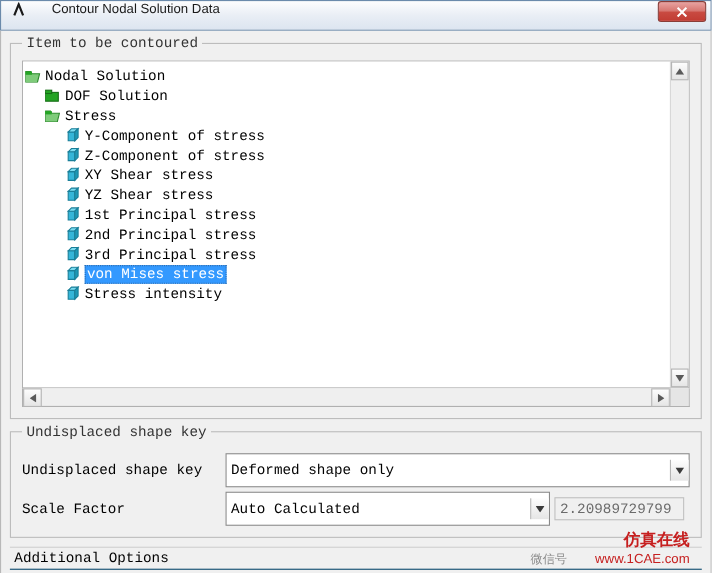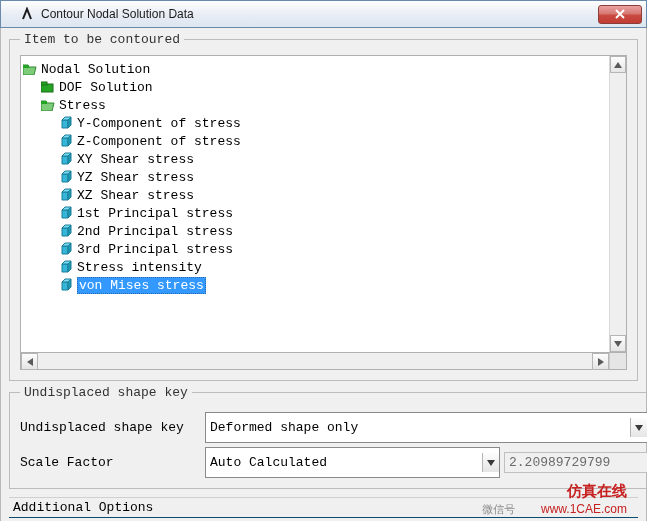--- a/index.html
+++ b/index.html
@@ -13,22 +13,23 @@
 }
 .window {
   width: 647px;
   background: #f0f0f0;
 }
 .titlebar {
   height: 28px;
   background: linear-gradient(to bottom, #fdfdfe, #e9eef5 50%, #dce5f0);
   border: 1px solid #6b8aab;
   display: flex;
-  align-items: center;
-  padding-left: 18px;
+  align-items: flex-start;
+  padding-left: 8px;
+  gap: 16px;
 }
 .titlebar-icon-wrap {
   width: 16px; height: 16px;
   display: flex; align-items: center; justify-content: center;
   margin-right: 6px;
 }
 .titlebar-title {
   flex: 1;
   font-family: "Segoe UI", Tahoma, sans-serif;
   font-size: 12px;
@@ -120,21 +121,21 @@
   align-items: center;
 }
 .dropdown-text { flex: 1; padding-left: 4px; font-family: "Courier New", monospace; }
 .dd-arrow {
   width: 17px; height: 19px;
   background: linear-gradient(#fdfdfd,#e5e5e5);
   border-left: 1px solid #b5b5b5;
   display:flex;align-items:center;justify-content:center;
 }
 .ro-field {
-  width: 144px;
+  width: 118px;
   height: 21px;
   border: 1px solid #c0c0c0;
   background: #f0f0f0;
   color: #6b6b6b;
   padding-left: 4px;
   margin-left: 4px;
   font-family: "Courier New", monospace;
   font-size: 13px;
   display: flex;
   align-items: center;
@@ -281,32 +282,20 @@
               <div class="tree-node">
                 <span class="ind"></span>
                 <span class="ind"></span>
                 <span class="node-icon">
                   <svg width="14" height="14" viewBox="0 0 14 14">
                     <polygon points="3,4 9,4 9,12 3,12" fill="#35b5d8" stroke="#1a7f99"></polygon>
                     <polygon points="3,4 6,1 12,1 9,4" fill="#7adbf0" stroke="#1a7f99"></polygon>
                     <polygon points="9,4 12,1 12,9 9,12" fill="#1d98b5" stroke="#1a7f99"></polygon>
                   </svg>
                 </span>
-                <span class="node-label">XZ Shear stress</span>
-              </div>
-              <div class="tree-node">
-                <span class="ind"></span>
-                <span class="ind"></span>
-                <span class="node-icon">
-                  <svg width="14" height="14" viewBox="0 0 14 14">
-                    <polygon points="3,4 9,4 9,12 3,12" fill="#35b5d8" stroke="#1a7f99"></polygon>
-                    <polygon points="3,4 6,1 12,1 9,4" fill="#7adbf0" stroke="#1a7f99"></polygon>
-                    <polygon points="9,4 12,1 12,9 9,12" fill="#1d98b5" stroke="#1a7f99"></polygon>
-                  </svg>
-                </span>
                 <span class="node-label">1st Principal stress</span>
               </div>
               <div class="tree-node">
                 <span class="ind"></span>
                 <span class="ind"></span>
                 <span class="node-icon">
                   <svg width="14" height="14" viewBox="0 0 14 14">
                     <polygon points="3,4 9,4 9,12 3,12" fill="#35b5d8" stroke="#1a7f99"></polygon>
                     <polygon points="3,4 6,1 12,1 9,4" fill="#7adbf0" stroke="#1a7f99"></polygon>
                     <polygon points="9,4 12,1 12,9 9,12" fill="#1d98b5" stroke="#1a7f99"></polygon>
@@ -329,33 +318,33 @@
               <div class="tree-node">
                 <span class="ind"></span>
                 <span class="ind"></span>
                 <span class="node-icon">
                   <svg width="14" height="14" viewBox="0 0 14 14">
                     <polygon points="3,4 9,4 9,12 3,12" fill="#35b5d8" stroke="#1a7f99"></polygon>
                     <polygon points="3,4 6,1 12,1 9,4" fill="#7adbf0" stroke="#1a7f99"></polygon>
                     <polygon points="9,4 12,1 12,9 9,12" fill="#1d98b5" stroke="#1a7f99"></polygon>
                   </svg>
                 </span>
+                <span class="node-label selected">von Mises stress</span>
+              </div>
+              <div class="tree-node">
+                <span class="ind"></span>
+                <span class="ind"></span>
+                <span class="node-icon">
+                  <svg width="14" height="14" viewBox="0 0 14 14">
+                    <polygon points="3,4 9,4 9,12 3,12" fill="#35b5d8" stroke="#1a7f99"></polygon>
+                    <polygon points="3,4 6,1 12,1 9,4" fill="#7adbf0" stroke="#1a7f99"></polygon>
+                    <polygon points="9,4 12,1 12,9 9,12" fill="#1d98b5" stroke="#1a7f99"></polygon>
+                  </svg>
+                </span>
                 <span class="node-label">Stress intensity</span>
-              </div>
-              <div class="tree-node">
-                <span class="ind"></span>
-                <span class="ind"></span>
-                <span class="node-icon">
-                  <svg width="14" height="14" viewBox="0 0 14 14">
-                    <polygon points="3,4 9,4 9,12 3,12" fill="#35b5d8" stroke="#1a7f99"></polygon>
-                    <polygon points="3,4 6,1 12,1 9,4" fill="#7adbf0" stroke="#1a7f99"></polygon>
-                    <polygon points="9,4 12,1 12,9 9,12" fill="#1d98b5" stroke="#1a7f99"></polygon>
-                  </svg>
-                </span>
-                <span class="node-label selected">von Mises stress</span>
               </div>
             </div>
 
         </div>
         <div class="vscroll">
           <div class="sbtn">
             <svg width="8" height="6">
                 <polygon points="4,0 8,6 0,6" fill="#5a5a5a"></polygon>
               </svg>
           </div>

